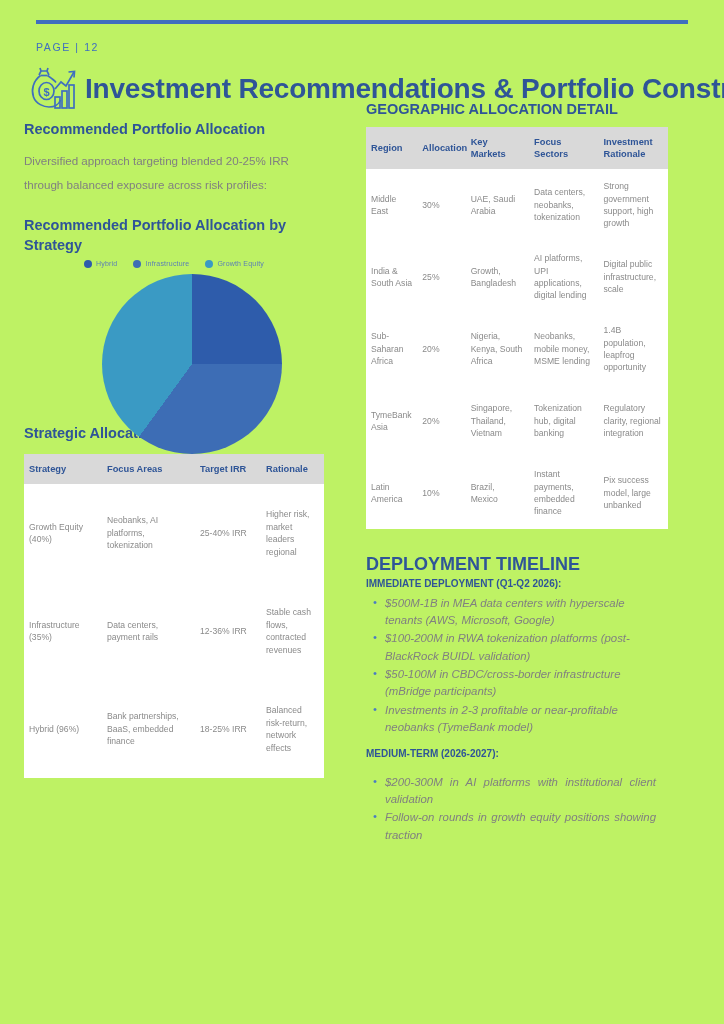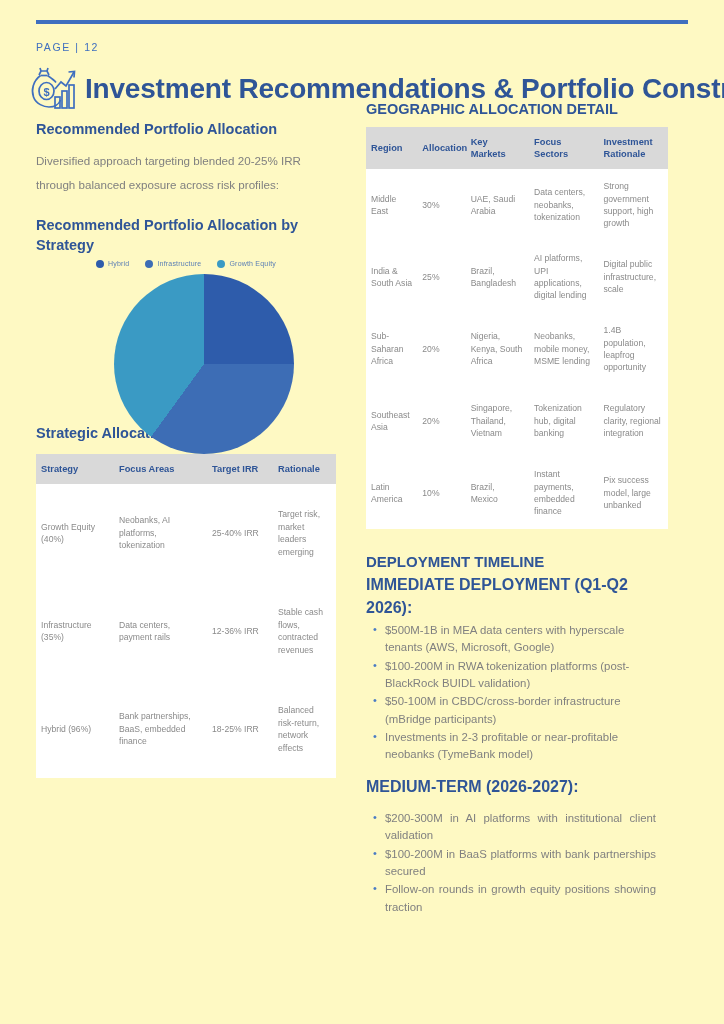--- a/index.html
+++ b/index.html
@@ -9,21 +9,21 @@
     height: 1024px;
     background: #ffffff;
     font-family: "Liberation Sans", sans-serif;
     overflow: hidden;
   }
 
   .page {
     position: relative;
     width: 724px;
     height: 1024px;
-    background: #fef9c3;
+    background: #bef264;
     padding-left: 46px;
   }
 
   
   .top-rule {
     position: absolute;
     left: 36px;
     top: 20px;
     width: 652px;
     height: 4px;
@@ -62,21 +62,21 @@
     font-weight: 700;
     color: #2f5597;
     letter-spacing: -0.2px;
     line-height: 1.1;
     white-space: nowrap;
   }
 
   
   .col-left {
     position: absolute;
-    left: 36px;
+    left: 24px;
     top: 120px;
     width: 300px;
   }
 
   .col-right {
     position: absolute;
     left: 366px;
     top: 100px;
     width: 302px;
   }
@@ -197,37 +197,38 @@
   .strat-table col.c2 { width: 22%; }
   .strat-table col.c3 { width: 21%; }
   .strat-table thead th { padding: 13px 5px; font-size: 9.6px; }
   .strat-table tbody tr { height: 98px; }
   .strat-table tbody td { font-size: 8.8px; }
 
   
   .timeline { margin-top: 22px; }
 
   .tl-head-1 {
-    font-size: 15px;
+    font-size: 18px;
     font-weight: 700;
     color: #2f5597;
     line-height: 1.45;
   }
 
   .tl-head-2 {
-    font-size: 16px;
+    font-size: 10px;
     font-weight: 700;
     color: #2f5597;
     line-height: 1.45;
   }
 
   ul.bullets {
     list-style: none;
     margin: 3px 12px 0 0;
     padding: 0;
+    font-style: italic;
   }
 
   ul.bullets li {
     position: relative;
     padding-left: 19px;
     margin-bottom: 1px;
     font-size: 11.4px;
     color: #808080;
     line-height: 1.52;
   }
@@ -322,21 +323,21 @@
           <th>Focus Areas</th>
           <th>Target IRR</th>
           <th>Rationale</th>
         </tr>
       </thead>
       <tbody>
         <tr>
           <td>Growth Equity (40%)</td>
           <td>Neobanks, AI platforms, tokenization</td>
           <td>25-40% IRR</td>
-          <td>Target risk, market leaders emerging</td>
+          <td>Higher risk, market leaders regional</td>
         </tr>
         <tr>
           <td>Infrastructure (35%)</td>
           <td>Data centers, payment rails</td>
           <td>12-36% IRR</td>
           <td>Stable cash flows, contracted revenues</td>
         </tr>
         <tr>
           <td>Hybrid (96%)</td>
           <td>Bank partnerships, BaaS, embedded finance</td>
@@ -372,33 +373,33 @@
         <tr>
           <td>Middle East</td>
           <td>30%</td>
           <td>UAE, Saudi Arabia</td>
           <td>Data centers, neobanks, tokenization</td>
           <td>Strong government support, high growth</td>
         </tr>
         <tr>
           <td>India &amp; South Asia</td>
           <td>25%</td>
-          <td>Brazil, Bangladesh</td>
+          <td>Growth, Bangladesh</td>
           <td>AI platforms, UPI applications, digital lending</td>
           <td>Digital public infrastructure, scale</td>
         </tr>
         <tr>
           <td>Sub-Saharan Africa</td>
           <td>20%</td>
           <td>Nigeria, Kenya, South Africa</td>
           <td>Neobanks, mobile money, MSME lending</td>
           <td>1.4B population, leapfrog opportunity</td>
         </tr>
         <tr>
-          <td>Southeast Asia</td>
+          <td>TymeBank Asia</td>
           <td>20%</td>
           <td>Singapore, Thailand, Vietnam</td>
           <td>Tokenization hub, digital banking</td>
           <td>Regulatory clarity, regional integration</td>
         </tr>
         <tr>
           <td>Latin America</td>
           <td>10%</td>
           <td>Brazil, Mexico</td>
           <td>Instant payments, embedded finance</td>
@@ -415,18 +416,17 @@
         <li>$500M-1B in MEA data centers with hyperscale tenants (AWS, Microsoft, Google)</li>
         <li>$100-200M in RWA tokenization platforms (post-BlackRock BUIDL validation)</li>
         <li>$50-100M in CBDC/cross-border infrastructure (mBridge participants)</li>
         <li>Investments in 2-3 profitable or near-profitable neobanks (TymeBank model)</li>
       </ul>
 
       <h2 class="tl-head-2">MEDIUM-TERM (2026-2027):</h2>
 
       <ul class="bullets justified">
         <li>$200-300M in AI platforms with institutional client validation</li>
-        <li>$100-200M in BaaS platforms with bank partnerships secured</li>
         <li>Follow-on rounds in growth equity positions showing traction</li>
       </ul>
     </div>
   </div>
 </div>
 
 </body></html>

